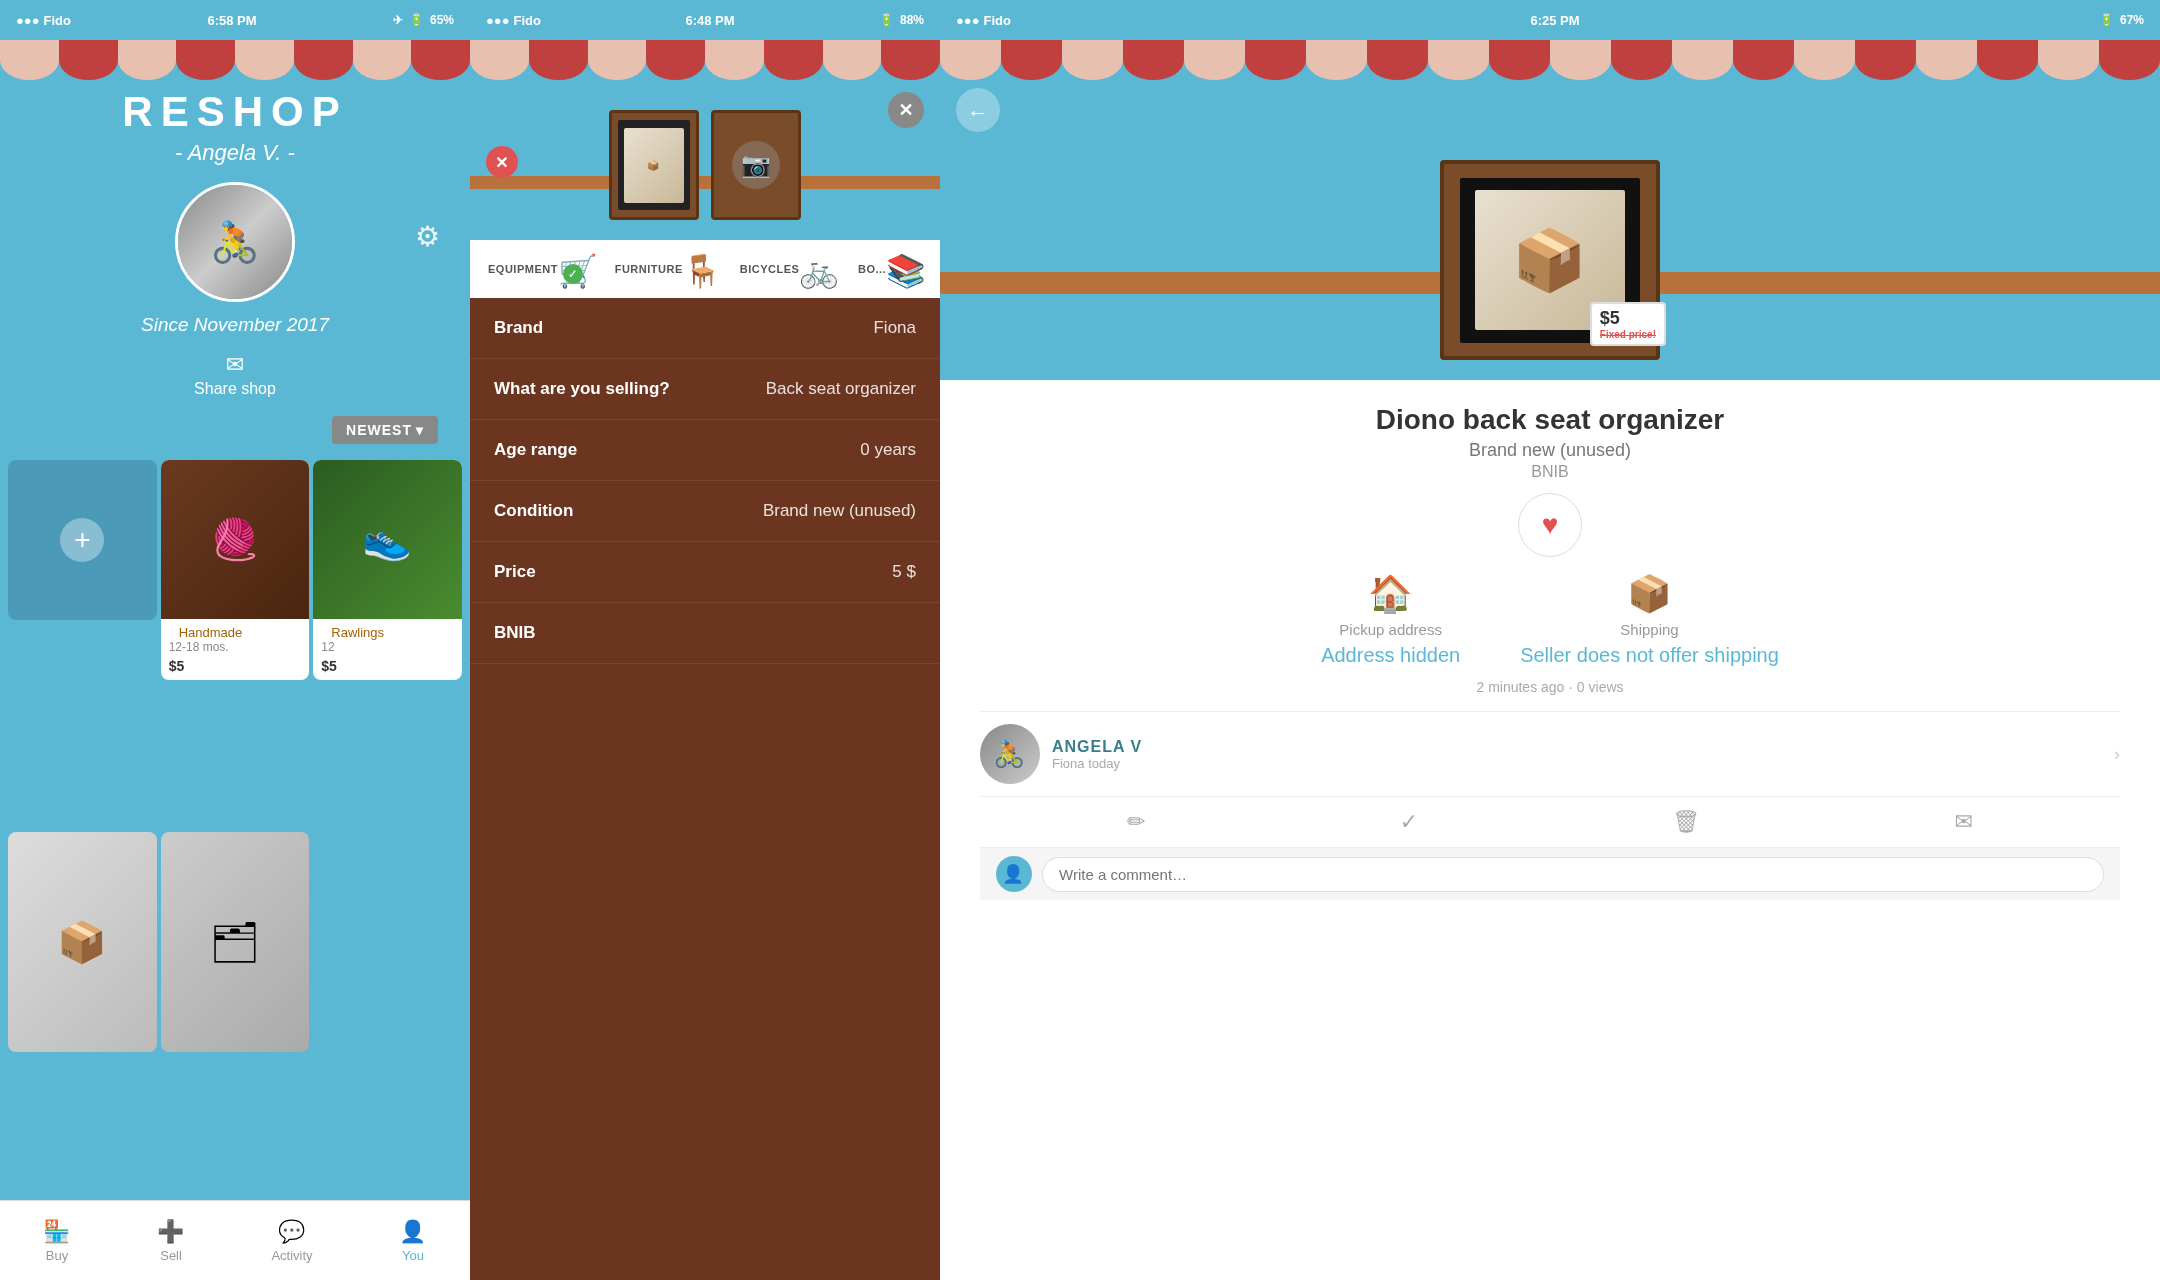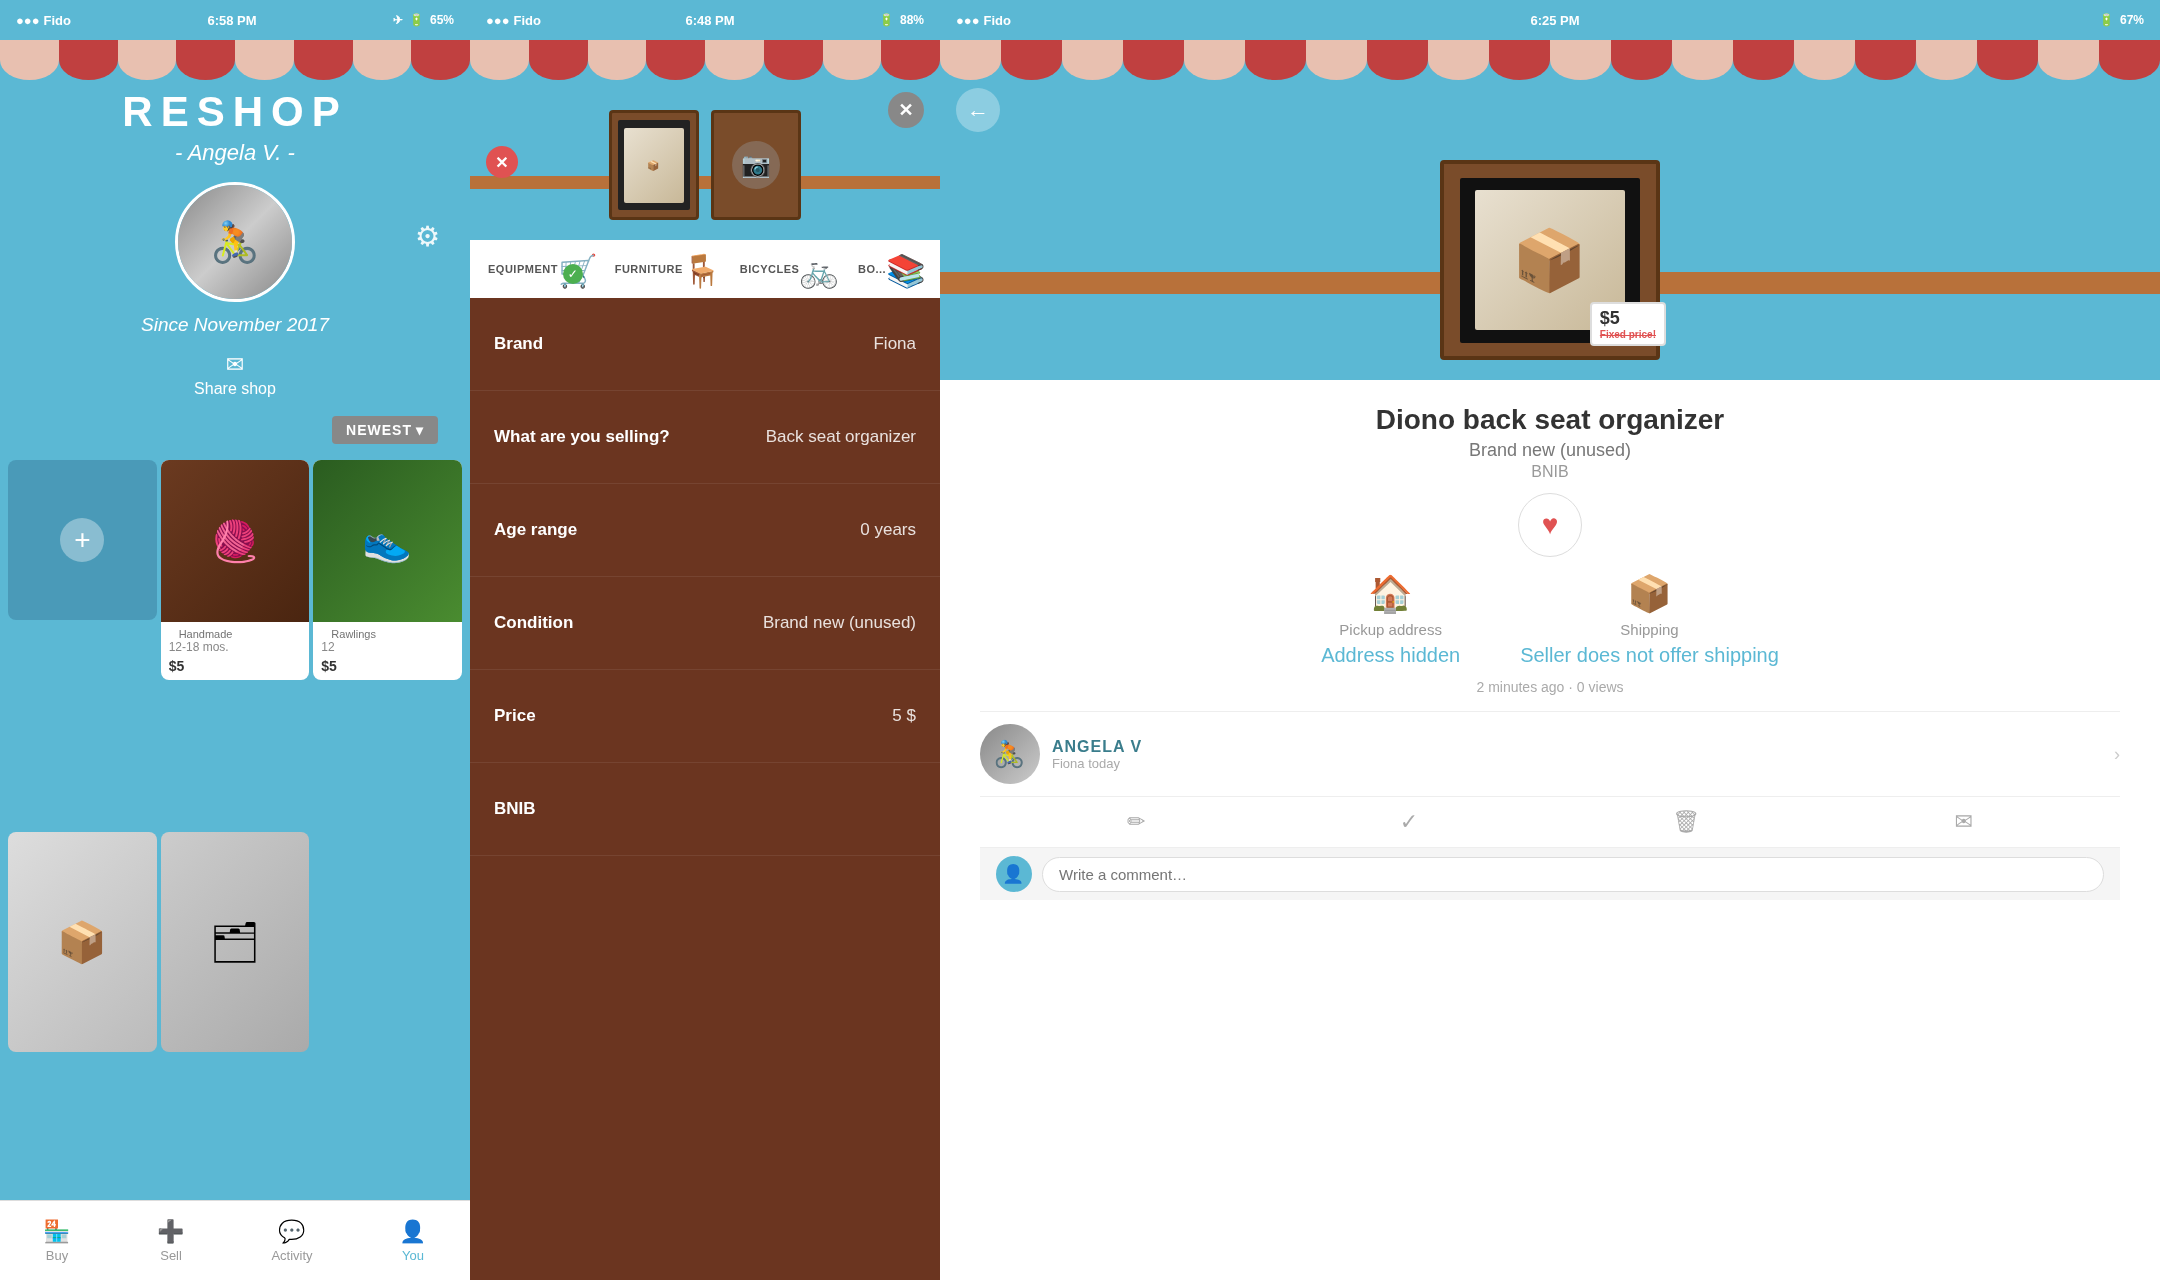--- a/index.html
+++ b/index.html
@@ -177,21 +177,21 @@
       display: flex;
       align-items: center;
       justify-content: center;
       font-size: 40px;
     }
 
     .product-info {
       padding: 6px 8px 6px;
     }
 
-    .product-name { font-size: 11px; color: #737373; font-weight: 500; padding-left: 10px; }
+    .product-name { font-size: 13px; color: #a16207; font-weight: 500; padding-left: 10px; }
     .product-sub { font-size: 12px; color: #888; }
     .product-price { font-size: 14px; font-weight: 600; color: #333; margin-top: 4px; }
 
     .bottom-nav {
       width: 100%;
       height: 80px;
       background: white;
       display: flex;
       align-items: center;
       justify-content: space-around;
@@ -335,21 +335,21 @@
     .form-area {
       flex: 1;
       background: #6b3520;
       padding: 0;
     }
 
     .form-row {
       display: flex;
       align-items: center;
       justify-content: space-between;
-      padding: 36px 24px;
+      padding: 20px 24px;
       border-bottom: 1px solid rgba(255,255,255,0.08);
     }
 
     .form-label {
       font-size: 17px;
       font-weight: 600;
       color: white;
     }
 
     .form-value {

